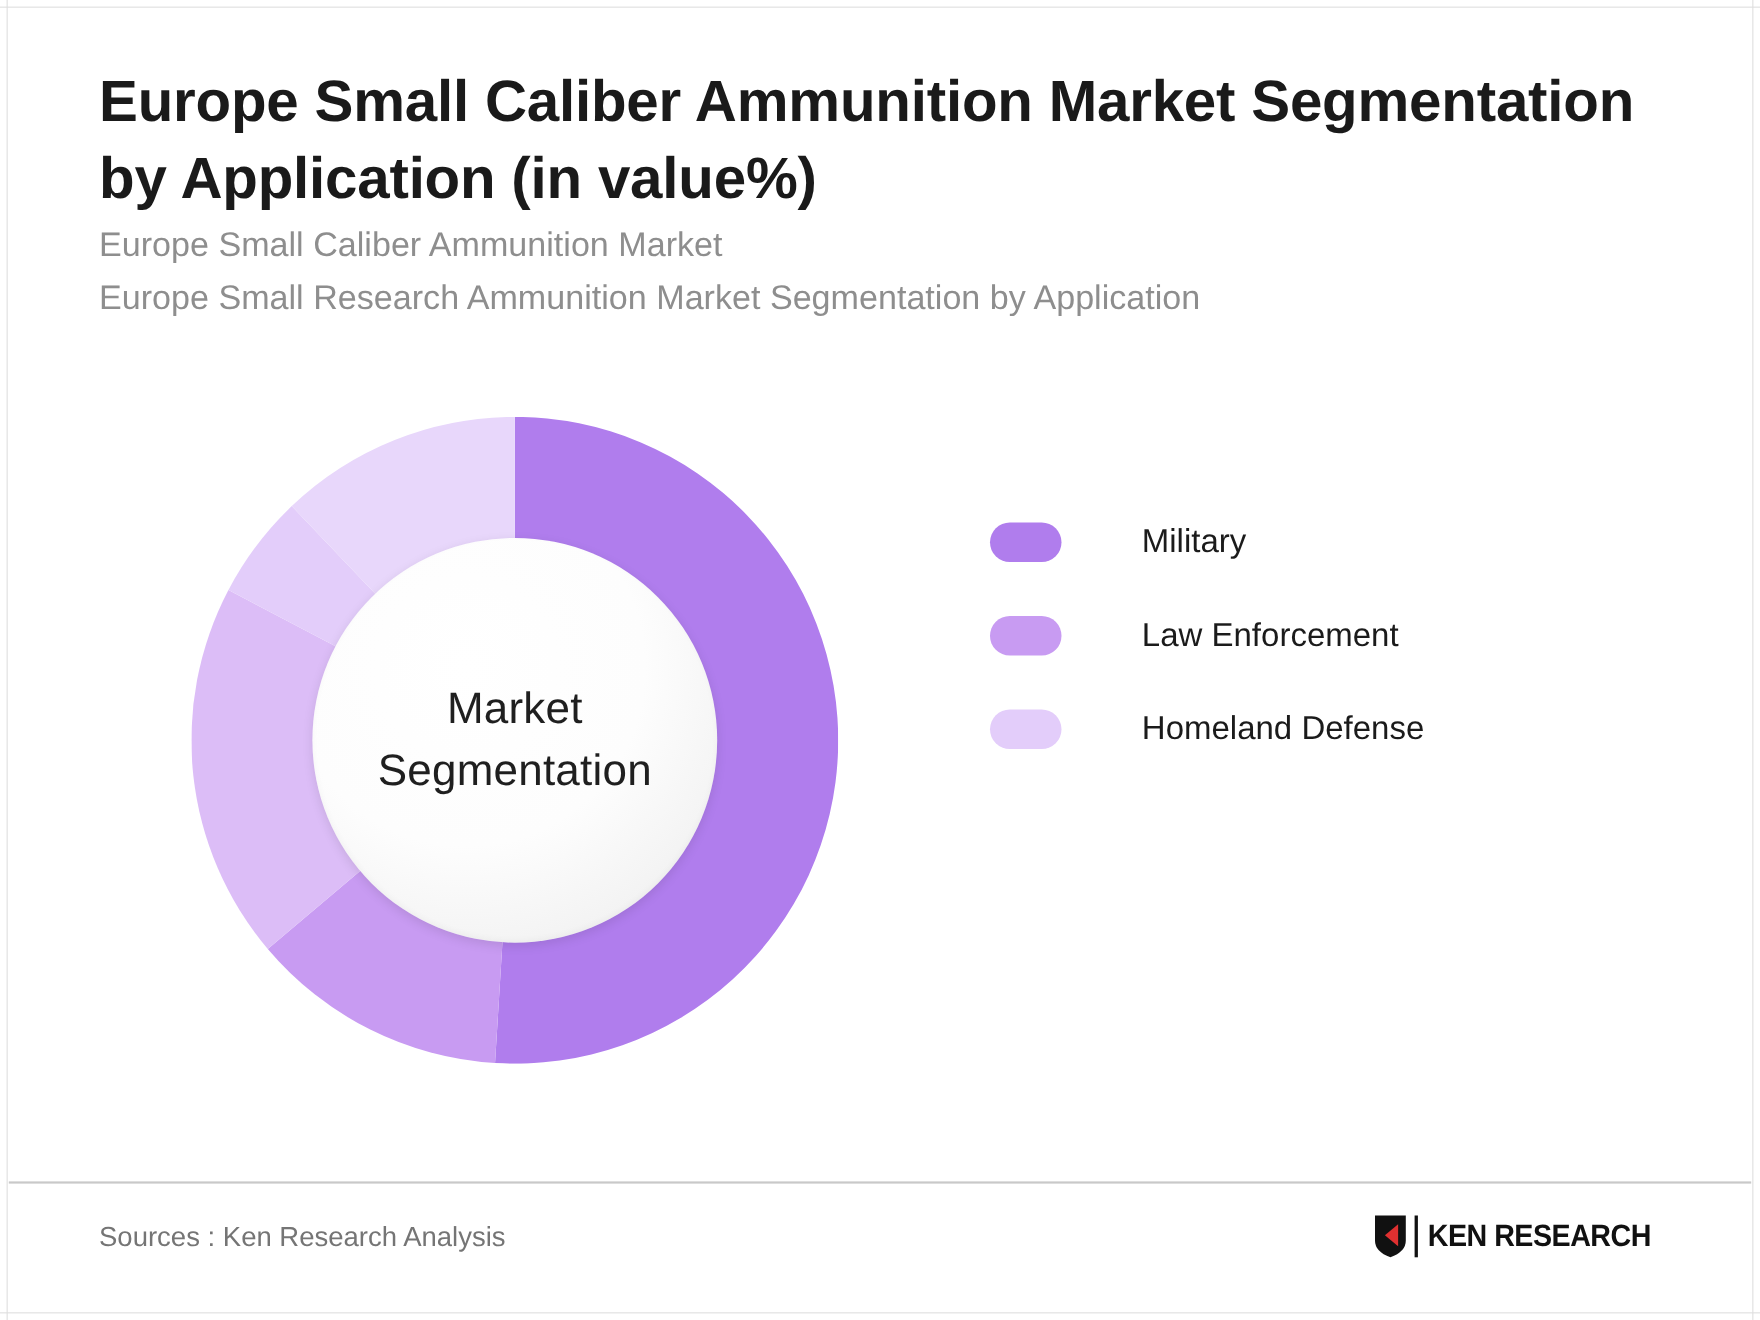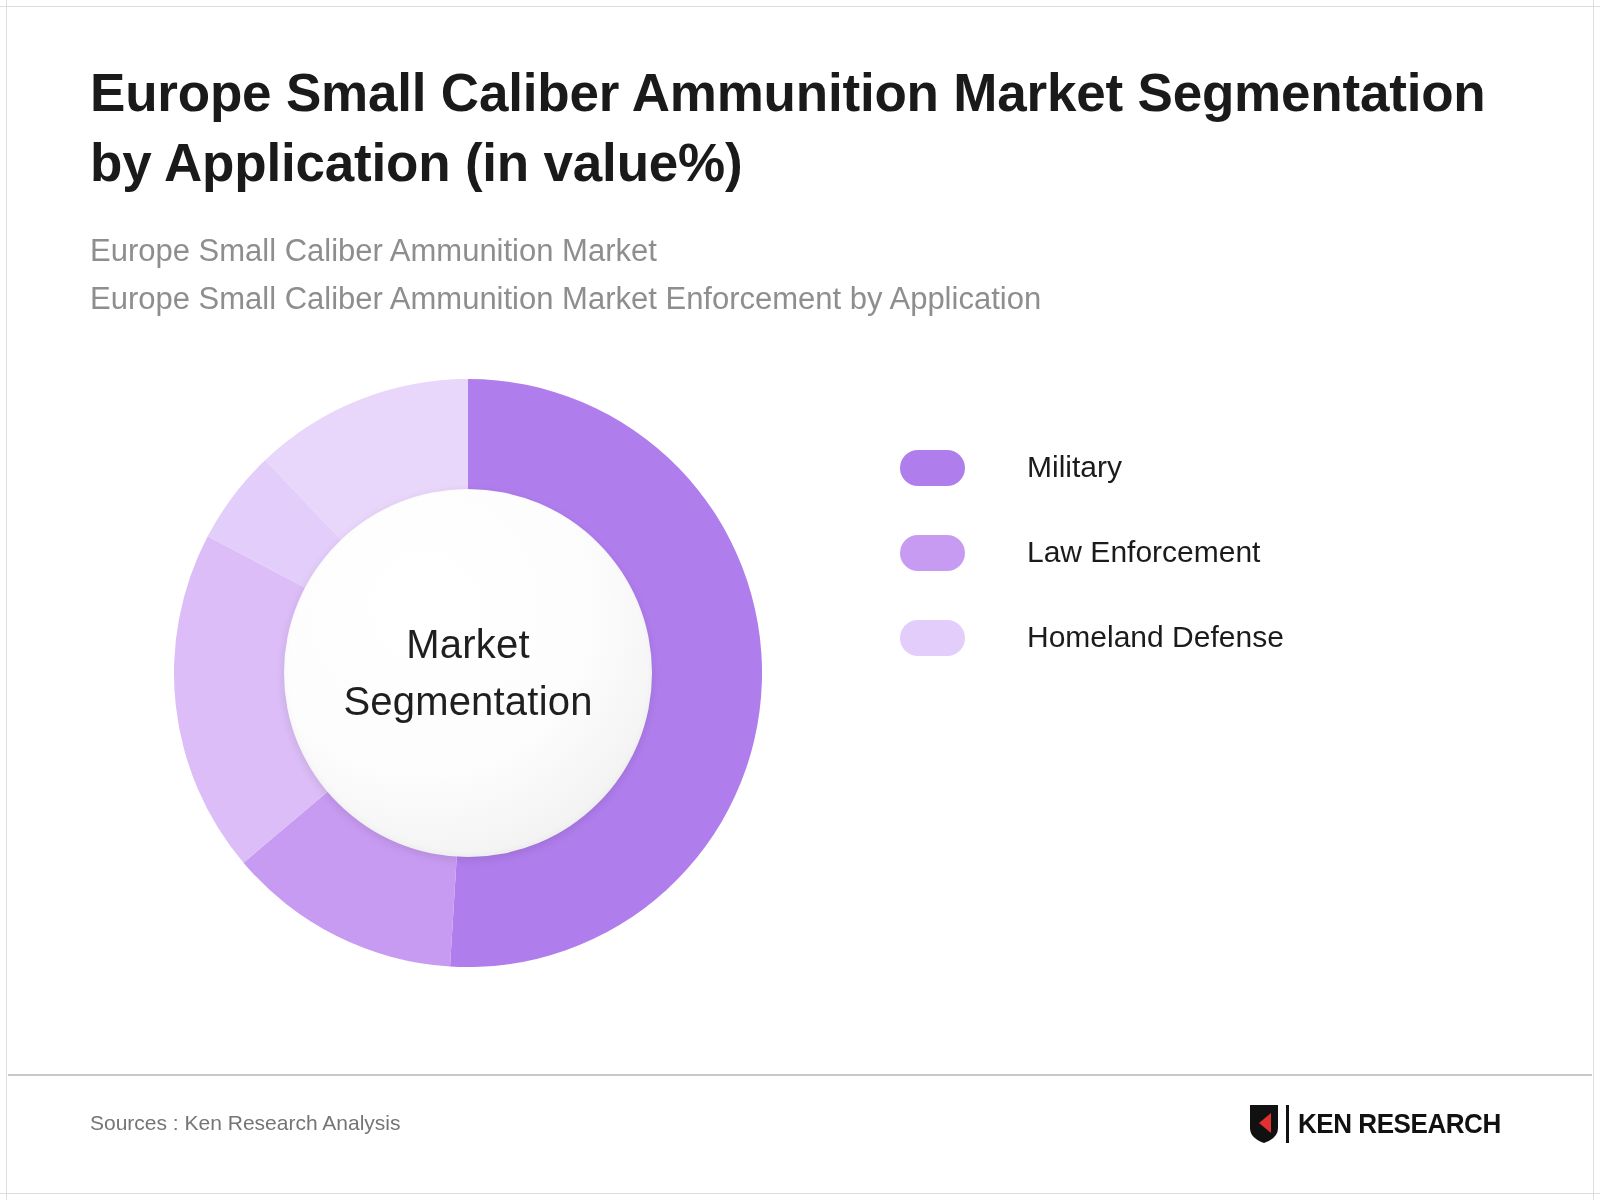--- a/index.html
+++ b/index.html
@@ -40,21 +40,20 @@
   }
   .chart-title {
     font-size: 53px;
     font-weight: bold;
     color: #1a1a1a;
     line-height: 1.33;
     letter-spacing: -0.2px;
     margin: 0;
   }
   .subtitle-block {
-    margin-top: 28px;
   }
   .subtitle-line {
     font-size: 31px;
     color: #8e8e8e;
     line-height: 1.55;
     font-weight: normal;
   }
 
   
   .chart-area {
@@ -103,21 +102,23 @@
   }
 
   
   .legend {
     position: absolute;
     left: 900px;
     top: 90px;
   }
   .legend-item {
     display: flex;
+    align-items: center;
     height: 85px;
+    gap: 11px;
   }
   .legend-swatch {
     width: 65px;
     height: 36px;
     border-radius: 18px;
     flex: 0 0 auto;
   }
   .legend-label {
     margin-left: 62px;
     font-size: 30px;
@@ -138,21 +139,21 @@
     position: absolute;
     left: 0;
     top: 1074px;
     width: 1600px;
     height: 120px;
   }
   .sources {
     position: absolute;
     left: 90px;
     top: 37px;
-    font-size: 21px;
+    font-size: 25px;
     color: #757575;
   }
   .brand {
     position: absolute;
     right: 84px;
     top: 30px;
     display: flex;
     align-items: center;
   }
   .brand-mark {
@@ -184,21 +185,21 @@
 
   <div class="frame-left"></div>
   <div class="frame-right"></div>
   <div class="frame-top"></div>
   <div class="frame-bottom"></div>
 
   <div class="header">
     <h1 class="chart-title">Europe Small Caliber Ammunition Market Segmentation by Application (in value%)</h1>
     <div class="subtitle-block">
       <div class="subtitle-line">Europe Small Caliber Ammunition Market</div>
-      <div class="subtitle-line">Europe Small Caliber Ammunition Market Enforcement by Application</div>
+      <div class="subtitle-line">Europe Small Research Ammunition Market Segmentation by Application</div>
     </div>
   </div>
 
   <div class="chart-area">
 
     <div class="donut-wrap">
       <svg class="donut-svg" viewBox="0 0 588 588">
         <g id="donut-slices">
             <path d="M 294 294 L 294.00 0.00 A 294 294 0 1 1 276.05 587.45 Z" fill="#b07ded"></path>
             <path d="M 294 294 L 276.05 587.45 A 294 294 0 0 1 69.44 483.76 Z" fill="#c89bf2"></path>

